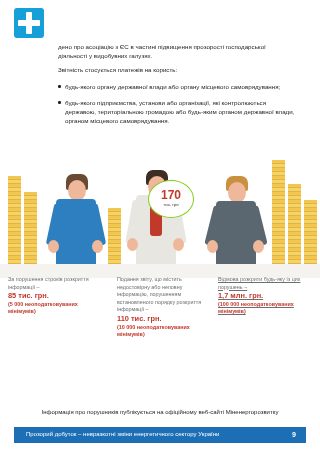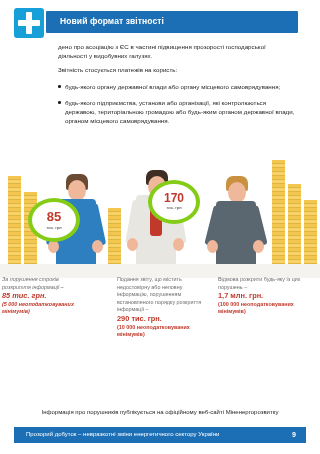--- a/index.html
+++ b/index.html
@@ -61,31 +61,31 @@
   .coin:nth-child(odd){background:#f3c74f;}
 
   
   .person{position:absolute;bottom:14px;}
   .head{position:absolute;border-radius:50%;background:#f0b89a;}
   .hair{position:absolute;border-radius:7px 7px 2px 2px;}
   .torso{position:absolute;border-radius:4px 4px 0 0;}
   .arm{position:absolute;border-radius:3px;}
 
   .bubble{
-    position:absolute;background:#ffffff;border:4px solid #84cc16;border-radius:50%;
+    position:absolute;background:#ffffff;border:1px solid #84cc16;border-radius:50%;
     color:#c0392b;font-weight:bold;text-align:center;
   }
 
   
   .cap{position:absolute;top:276px;font-size:5.4px;line-height:7.6px;color:#6d6e71;}
   .cap .amount{color:#c0392b;font-weight:bold;font-size:7.4px;display:block;margin:1px 0 1px 0;}
   .cap .min{color:#c0392b;font-weight:bold;}
-  .cap1{left:2px;width:86px;font-style:italic;}
+  .cap1{left:8px;width:86px;}
   .cap2{left:117px;width:88px;}
-  .cap3{left:218px;width:90px;}
+  .cap3{left:218px;width:90px;text-decoration:underline;}
 
   
   .note{
     position:absolute;left:14px;top:409px;width:292px;
     text-align:center;color:#231f20;font-size:6px;
   }
 
   
   .footer{
     position:absolute;left:14px;top:427px;width:292px;height:16px;
@@ -103,23 +103,20 @@
 
 <div class="page">
 
   <div class="logo">
     <div class="cross-v"></div>
     <div class="cross-h"></div>
     <div class="dot d1"></div>
     <div class="dot d2"></div>
     <div class="dot d3"></div>
     <div class="dot d4"></div>
-  </div>
-  <div class="header-bar">
-    <div class="header-title">Новий формат звітності</div>
   </div>
 
   <div class="body-text">
     <p class="tight">дено про асоціацію з ЄС в частині підвищення прозорості господарської діяльності у видобувних галузях.</p>
     <p>Звітність стосується платежів на користь:</p>
     <p class="bullet">будь-якого органу державної влади або органу місцевого самовряду­вання;</p>
     <p class="bullet">будь-якого підприємства, установи або організації, які контролюють­ся державою, територіальною громадою або будь-яким органом дер­жавної влади, органом місцевого самоврядування.</p>
   </div>
 
 
@@ -174,24 +171,20 @@
     <div class="person" style="left:46px;width:58px;height:96px;">
       <div class="hair" style="left:20px;top:6px;width:22px;height:16px;background:#6b4a33;"></div>
       <div class="head" style="left:22px;top:12px;width:18px;height:21px;"></div>
       <div class="torso" style="left:10px;top:31px;width:40px;height:65px;background:#2e7fc0;"></div>
       <div class="arm" style="left:4px;top:36px;width:12px;height:42px;background:#2e7fc0;transform:rotate(12deg);"></div>
       <div class="arm" style="left:44px;top:36px;width:12px;height:42px;background:#2e7fc0;transform:rotate(-12deg);"></div>
       <div class="arm" style="left:2px;top:72px;width:11px;height:13px;background:#f0b89a;border-radius:50%;"></div>
       <div class="arm" style="left:46px;top:72px;width:11px;height:13px;background:#f0b89a;border-radius:50%;"></div>
     </div>
 
-    <div class="bubble" style="left:28px;top:38px;width:44px;height:36px;font-size:13px;line-height:30px;">
-      <span>85</span>
-      <span style="display:block;font-size:4px;line-height:4px;color:#6d6e71;margin-top:-6px;">тис. грн</span>
-    </div>
 
     <div class="stack" style="left:108px;width:13px;">
       <div class="coin"></div>
         <div class="coin"></div>
         <div class="coin"></div>
         <div class="coin"></div>
       <div class="coin"></div>
         <div class="coin"></div>
         <div class="coin"></div>
         <div class="coin"></div>
@@ -301,21 +294,21 @@
   </div>
 
   <div class="cap cap1">
     <span>За порушення строків розкриття інформації –</span>
     <span class="amount">85 тис. грн.</span>
     <span class="min">(5 000 неоподатковуваних мінімумів)</span>
   </div>
 
   <div class="cap cap2">
     <span>Подання звіту, що містить недостовірну або неповну інформацію, порушенням встановленого порядку розкриття інформації –</span>
-    <span class="amount">290 тис. грн.</span>
+    <span class="amount">110 тис. грн.</span>
     <span class="min">(10 000 неоподатковуваних мінімумів)</span>
   </div>
 
   <div class="cap cap3">
     <span>Відмова розкрити будь-яку із цих порушень –</span>
     <span class="amount">1,7 млн. грн.</span>
     <span class="min">(100 000 неоподатковуваних мінімумів)</span>
   </div>
 
   <div class="note">Інформація про порушників публікується на офіційному веб-сайті Міненергорозвитку</div>

